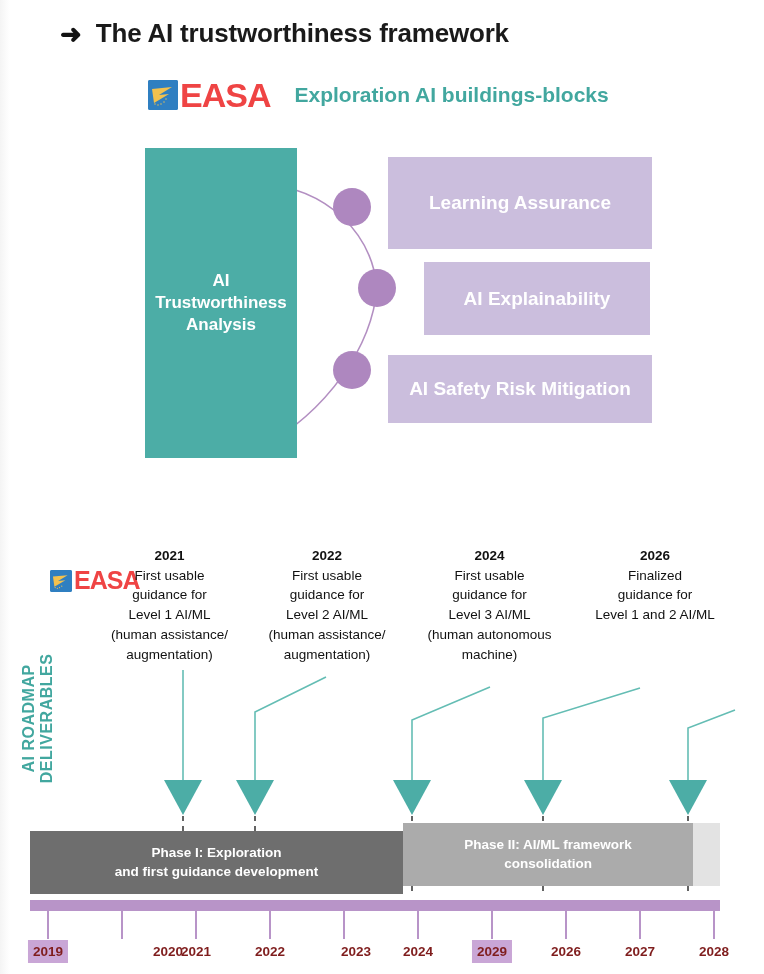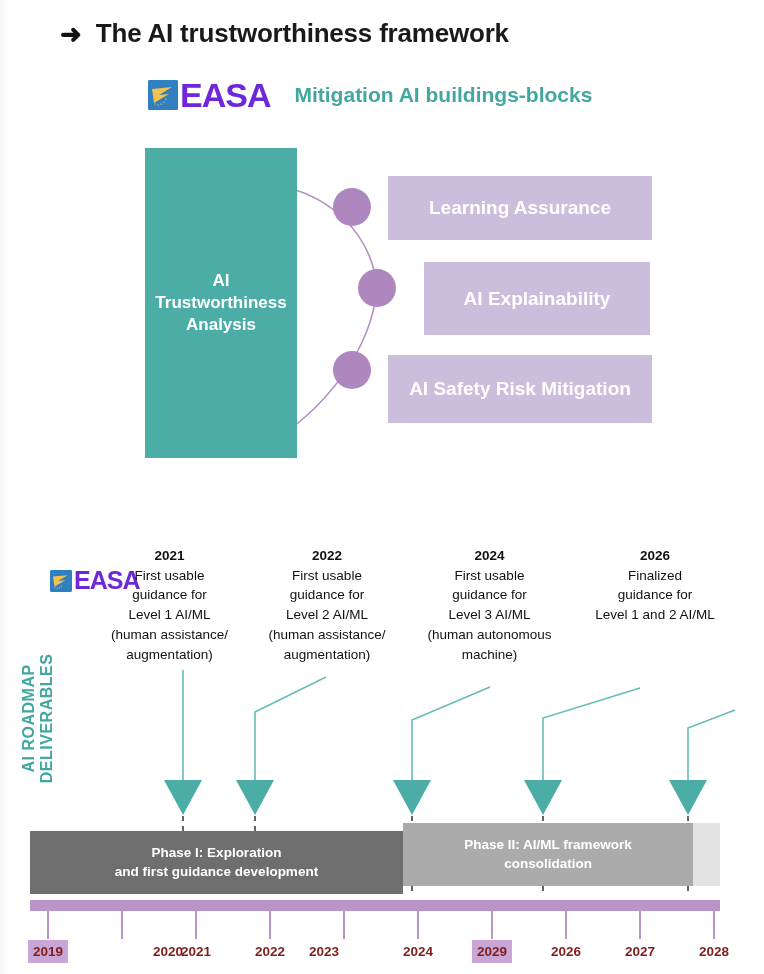--- a/index.html
+++ b/index.html
@@ -55,21 +55,21 @@
     gap: 2px;
   }
   .easa-mark {
     position: relative;
     background: #2f7fc1;
     border-radius: 2px;
     overflow: hidden;
     flex: none;
   }
   .easa-word {
-    color: #6d28d9;
+    color: #ef4444;
     font-weight: 700;
     letter-spacing: -1px;
     line-height: 1;
   }
 
   
   #subtitle-row {
     position: absolute;
     left: 148px;
     top: 78px;
@@ -132,21 +132,21 @@
     display: flex;
     align-items: center;
     justify-content: center;
   }
   .pillar-label {
     color: #ffffff;
     font-size: 19px;
     font-weight: 700;
     text-align: center;
   }
-  #pillar-1 { left: 388px; top: 36px;  width: 264px; height: 64px; }
+  #pillar-1 { left: 388px; top: 17px;  width: 264px; height: 92px; }
   #pillar-2 { left: 424px; top: 122px; width: 226px; height: 73px; }
   #pillar-3 { left: 388px; top: 215px; width: 264px; height: 68px; }
 
   #easa-bottom {
     position: absolute;
     left: 50px;
     top: 428px;
   }
 
   
@@ -274,21 +274,21 @@
           <path d="M4 9 L24 7 L11 15 L21 14 L6 23 Z" fill="#f2c14e"></path>
           <circle cx="7" cy="24" r="0.7" fill="#f2c14e"></circle>
           <circle cx="10" cy="25" r="0.7" fill="#f2c14e"></circle>
           <circle cx="13" cy="24" r="0.7" fill="#f2c14e"></circle>
           <circle cx="16" cy="22" r="0.7" fill="#f2c14e"></circle>
           <circle cx="18" cy="19" r="0.7" fill="#f2c14e"></circle>
         </svg>
       </span>
       <span class="easa-word" style="font-size:34px;">EASA</span>
     </span>
-    <span id="subtitle-text">Mitigation AI buildings-blocks</span>
+    <span id="subtitle-text">Exploration AI buildings-blocks</span>
   </div>
 
   <div id="diagram">
 
     <svg id="arc-svg" aria-hidden="true">
       <path d="M 258 43 C 330 48, 372 95, 377 148" fill="none" stroke="#b38fc2" stroke-width="1.6"></path>
       <path d="M 377 148 C 372 205, 330 270, 258 310" fill="none" stroke="#b38fc2" stroke-width="1.6"></path>
     </svg>
 
     <div id="core-box">
@@ -407,21 +407,21 @@
     <span class="axis-tick" style="left:417px;"></span>
     <span class="axis-tick" style="left:491px;"></span>
     <span class="axis-tick" style="left:565px;"></span>
     <span class="axis-tick" style="left:639px;"></span>
     <span class="axis-tick" style="left:713px;"></span>
 
     <span class="year-label highlight" style="left:48px;">2019</span>
     <span class="year-label" style="left:122px;margin-left:46px;">2020</span>
     <span class="year-label" style="left:196px;">2021</span>
     <span class="year-label" style="left:270px;">2022</span>
-    <span class="year-label" style="left:324px;">2023</span>
+    <span class="year-label" style="left:356px;">2023</span>
     <span class="year-label" style="left:418px;">2024</span>
     <span class="year-label highlight" style="left:492px;">2029</span>
     <span class="year-label" style="left:566px;">2026</span>
     <span class="year-label" style="left:640px;">2027</span>
     <span class="year-label" style="left:714px;">2028</span>
   </div>
 
 </div>
 
 </body></html>

